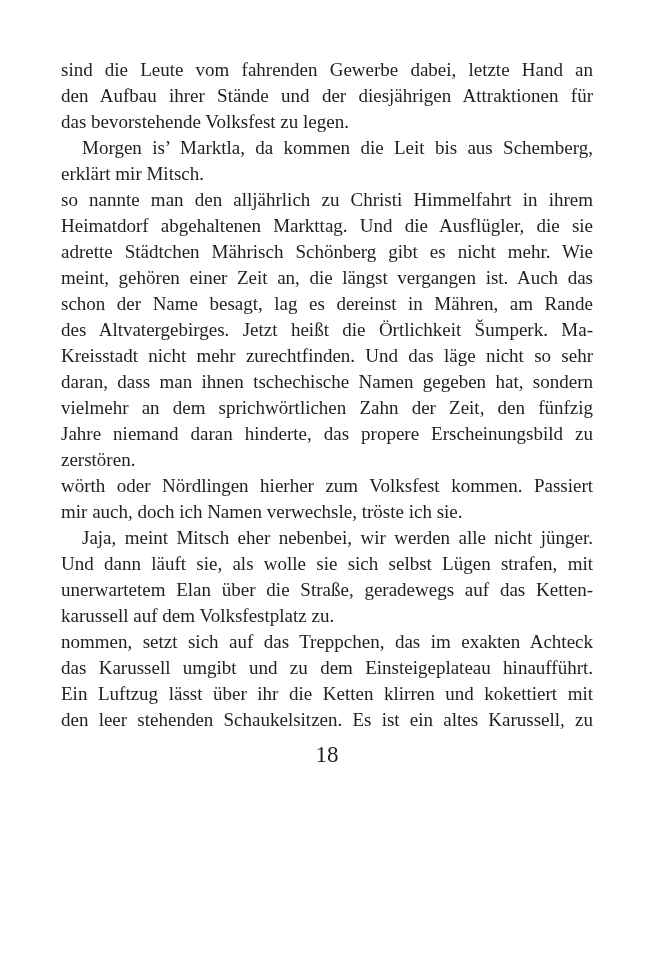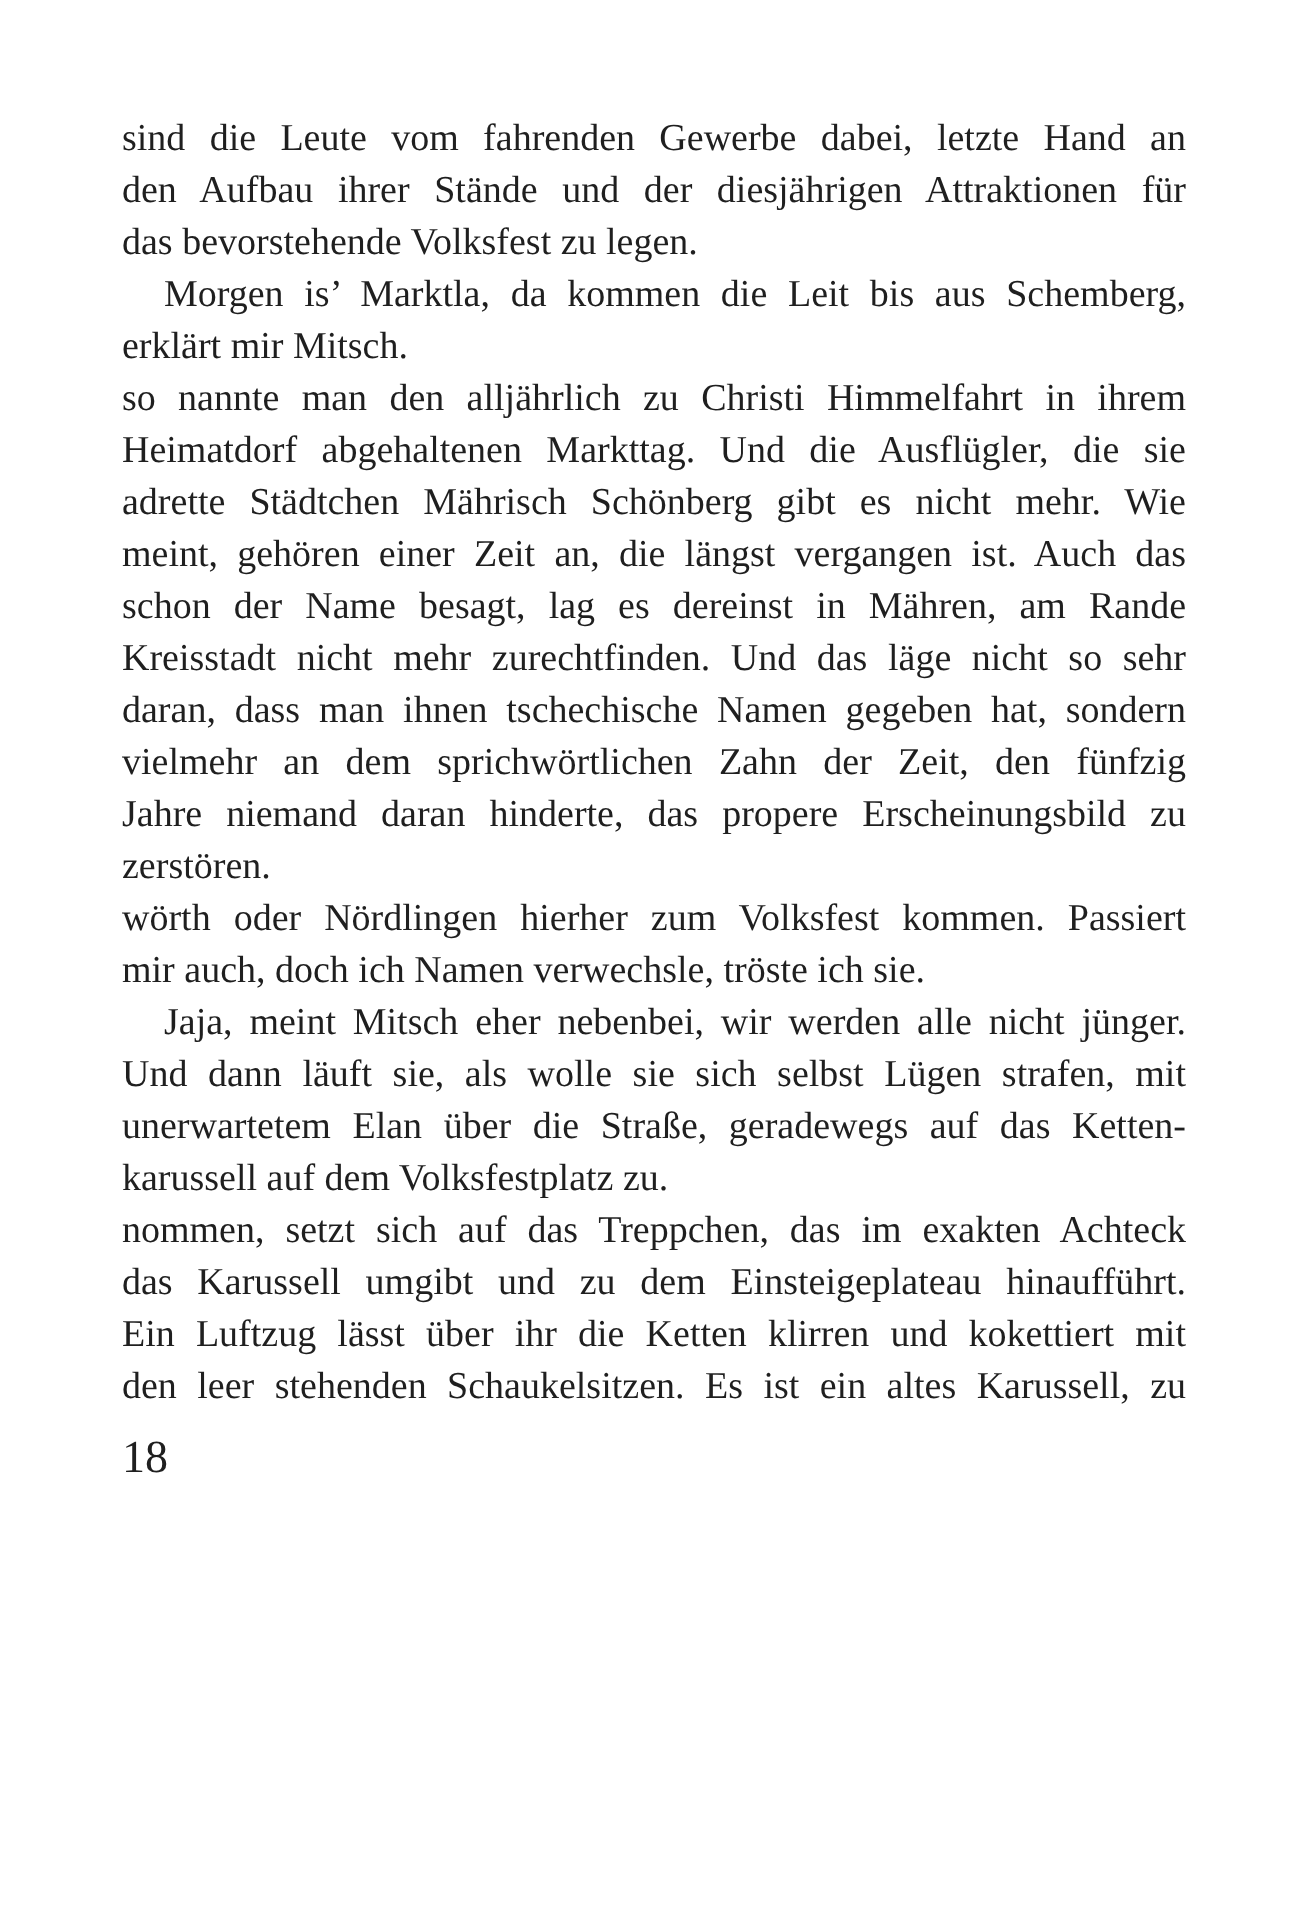--- a/index.html
+++ b/index.html
@@ -36,21 +36,21 @@
   }
   .line.par-end {
     text-align-last: left;
   }
   .line.indent {
     text-indent: 21px;
   }
   .page-number {
     margin-top: 9px;
     width: 532px;
-    text-align: left;
+    text-align: center;
     font-size: 23px;
     line-height: 26px;
     color: #1f1f1f;
   }
 </style>
 </head>
 <body>
 
 <div class="page">
   <div class="text-block">
@@ -62,20 +62,21 @@
       <div>
         <div class="line indent">Morgen is’ Marktla, da kommen die Leit bis aus Schemberg,</div>
         <div class="line par-end">erklärt mir Mitsch.</div>
       </div>
       <div>
         <div class="line">so nannte man den alljährlich zu Christi Himmelfahrt in ihrem</div>
         <div class="line">Heimatdorf abgehaltenen Markttag. Und die Ausflügler, die sie</div>
         <div class="line">adrette Städtchen Mährisch Schönberg gibt es nicht mehr. Wie</div>
         <div class="line">meint, gehören einer Zeit an, die längst vergangen ist. Auch das</div>
         <div class="line">schon der Name besagt, lag es dereinst in Mähren, am Rande</div>
+        <div class="line">des Altvatergebirges. Jetzt heißt die Örtlichkeit Šumperk. Ma-</div>
         <div class="line">Kreisstadt nicht mehr zurechtfinden. Und das läge nicht so sehr</div>
         <div class="line">daran, dass man ihnen tschechische Namen gegeben hat, sondern</div>
         <div class="line">vielmehr an dem sprichwörtlichen Zahn der Zeit, den fünfzig</div>
         <div class="line">Jahre niemand daran hinderte, das propere Erscheinungsbild zu</div>
         <div class="line par-end">zerstören.</div>
       </div>
       <div>
         <div class="line">wörth oder Nördlingen hierher zum Volksfest kommen. Passiert</div>
         <div class="line par-end">mir auch, doch ich Namen verwechsle, tröste ich sie.</div>
       </div>

